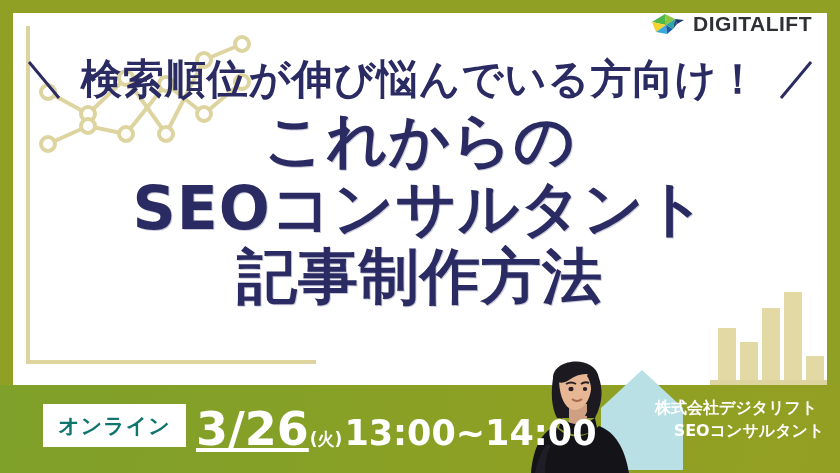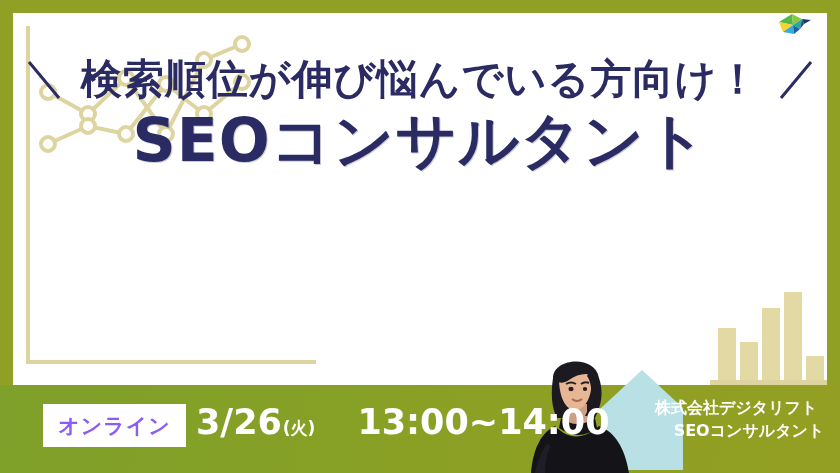--- a/index.html
+++ b/index.html
@@ -81,32 +81,32 @@
     clip-path:polygon(50% 0%,100% 38%,100% 100%,0% 100%,0% 38%);
   }
   .person{position:absolute;left:0;top:0;width:120px;height:125px;}
   
   .badge{
     position:absolute;left:43px;top:404px;
     width:143px;height:43px;background:#ffffff;
     display:flex;align-items:center;justify-content:center;
   }
   .badge-text{
-    font-size:21px;font-weight:bold;color:#8b5cf6;letter-spacing:1px;
+    font-size:21px;font-weight:bold;color:#0f766e;letter-spacing:1px;
     font-family:"DejaVu Sans",sans-serif;
   }
   
   .datetime{
     position:absolute;left:196px;top:402px;height:46px;
     display:flex;align-items:baseline;color:#ffffff;
     font-family:"DejaVu Sans",sans-serif;font-weight:bold;
   }
-  .dt-date{font-size:35px;letter-spacing:0px;}
+  .dt-date{font-size:46px;letter-spacing:0px;text-decoration:underline;}
   .dt-day{font-size:17px;padding:0 2px 0 1px;}
-  .dt-time{font-size:35px;letter-spacing:0px;margin-left:40px;}
+  .dt-time{font-size:35px;letter-spacing:0px;}
   
   .credentials{
     position:absolute;left:655px;top:396px;width:180px;
     color:#ffffff;font-weight:bold;
     font-family:"DejaVu Sans",sans-serif;
     line-height:1.45;
   }
   .cred-line{font-size:16px;display:block;white-space:nowrap;}
   .cred-line.l2{padding-left:4px;}
   .cred-line.l3{padding-left:8px;text-align:center;}
@@ -152,34 +152,37 @@
     <svg width="34" height="26" viewBox="0 0 34 26">
       <polygon points="1,11 14,3 15,14" fill="#4eb848"></polygon>
       <polygon points="14,3 15,14 24,8" fill="#8dc63f"></polygon>
       <polygon points="15,14 24,8 22,18" fill="#2aa9a0"></polygon>
       <polygon points="1,11 15,14 5,21" fill="#f6d32d"></polygon>
       <polygon points="5,21 15,14 16,23" fill="#3aa9dc"></polygon>
       <polygon points="15,14 22,18 16,23" fill="#1b5faa"></polygon>
       <polygon points="24,8 33,9 26,13" fill="#1b3a6b"></polygon>
       <polygon points="24,8 26,13 22,18" fill="#24498c"></polygon>
     </svg>
+    <span class="logo-word">DIGITALIFT</span>
   </div>
 
   <div class="headline-row">
     <svg class="slash" viewBox="0 0 40 44">
       <line x1="4" y1="4" x2="34" y2="40" stroke="#2b2b63" stroke-width="3"></line>
     </svg>
     <span class="headline">検索順位が伸び悩んでいる方向け！</span>
     <svg class="slash" viewBox="0 0 40 44">
       <line x1="36" y1="4" x2="6" y2="40" stroke="#2b2b63" stroke-width="3"></line>
     </svg>
   </div>
 
   <div class="title-block">
+    <div class="title-line">これからの</div>
     <div class="title-line">SEOコンサルタント</div>
+    <div class="title-line">記事制作方法</div>
   </div>
 
   <div class="green-band"></div>
 
   <div class="speaker">
     <div class="pentagon"></div>
     <svg class="person" viewBox="0 0 120 125">
       <defs>
         <clipPath id="pclip">
             <rect x="0" y="0" width="120" height="125"></rect>

